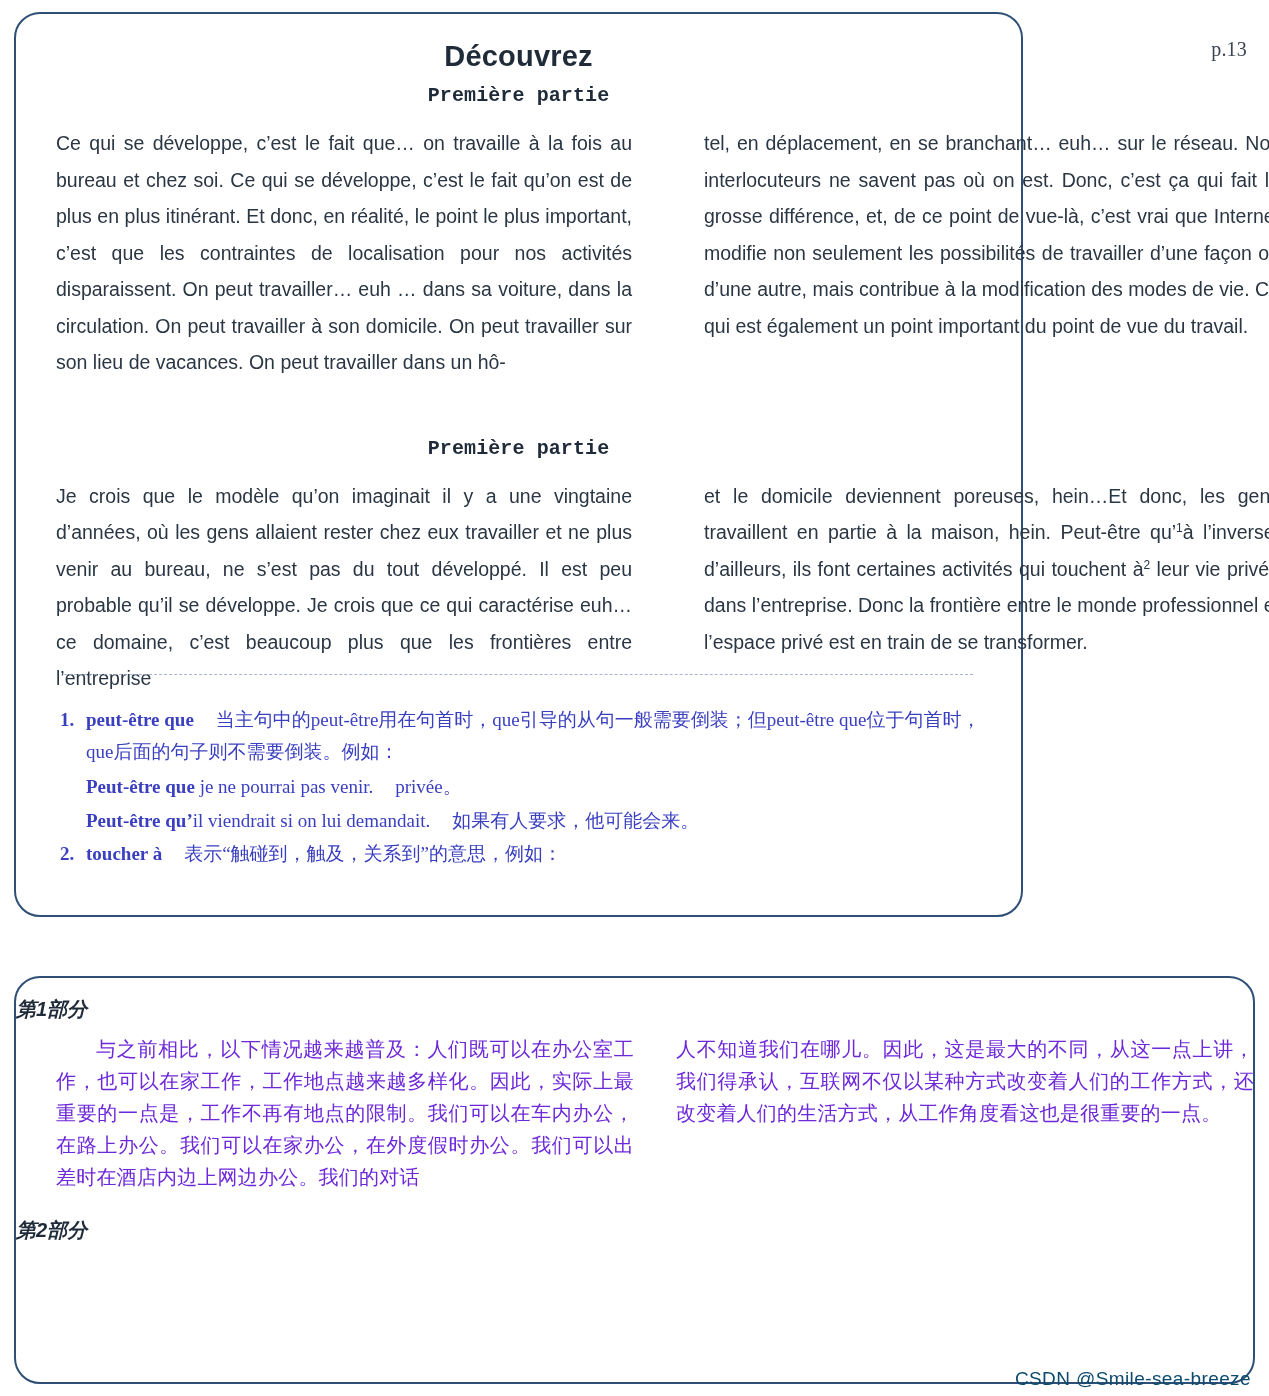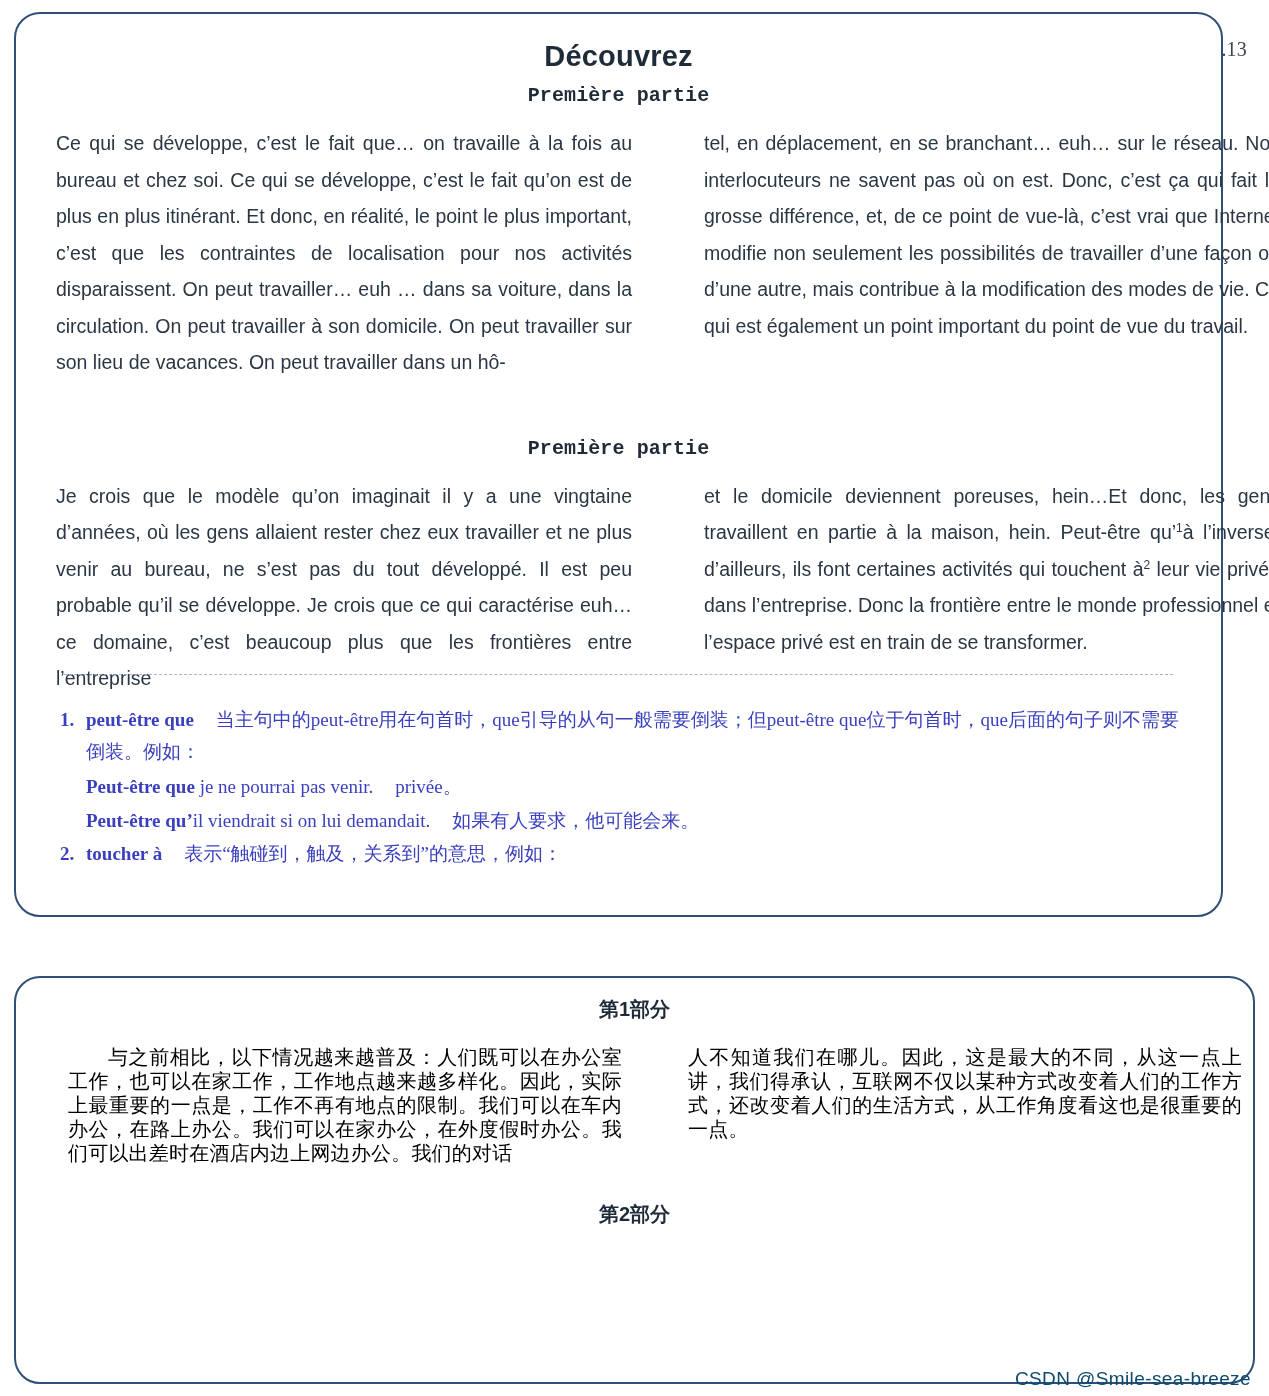--- a/index.html
+++ b/index.html
@@ -27,21 +27,21 @@
   
   .panel {
     position: absolute;
     border: 2px solid #2f4f76;
     border-radius: 26px;
     background: #ffffff;
   }
   #panel-french {
     left: 14px;
     top: 12px;
-    width: 1209px;
+    width: 1009px;
     height: 905px;
   }
   #panel-chinese {
     left: 14px;
     top: 976px;
     width: 1241px;
     height: 408px;
   }
 
   
@@ -151,43 +151,44 @@
     font-size: 19px;
     line-height: 34px;
     padding-left: 26px;
     color: #3a3fbf;
   }
   .note-ex b { font-weight: bold; }
   .gap-m { display: inline-block; width: 22px; }
 
   
   .cn-heading {
-    text-align: center;
+    text-align: left;
     font-size: 20px;
     font-weight: bold;
     color: #1f2b38;
     margin: 0;
+    font-style: italic;
   }
   #panel-chinese .cn-heading.first { margin-top: 18px; }
   #panel-chinese .cn-heading.second { margin-top: 24px; }
   .cn-cols {
     display: flex;
     gap: 42px;
     padding: 0 40px;
     margin-top: 10px;
   }
   .cn-col {
     width: 578px;
     flex: 0 0 578px;
   }
   .cn-col p {
-    margin: 12px;
-    font-size: 20px;
-    line-height: 24px;
-    color: #000000;
+    margin: 0;
+    font-size: 20px;
+    line-height: 32px;
+    color: #6d28d9;
     text-align: justify;
     letter-spacing: .2px;
   }
   .cn-col p.indent { text-indent: 2em; }
 
   
   .watermark {
     position: absolute;
     right: 18px;
     bottom: 6px;

